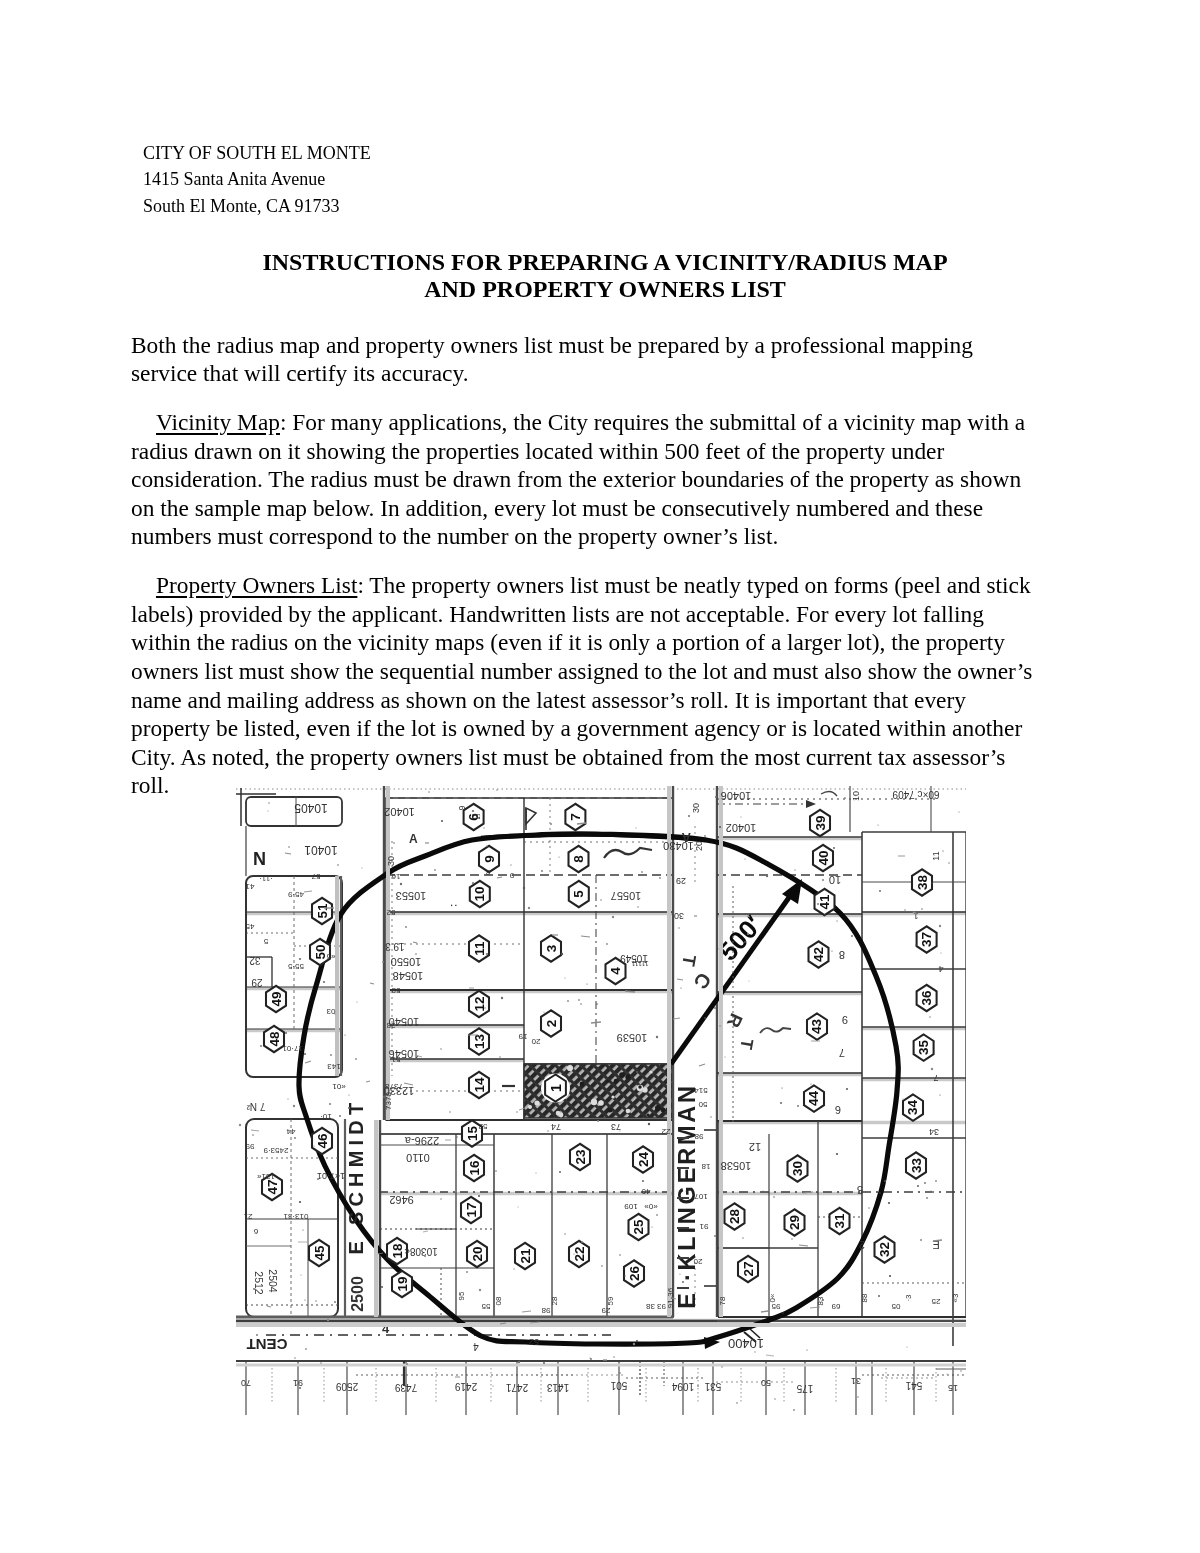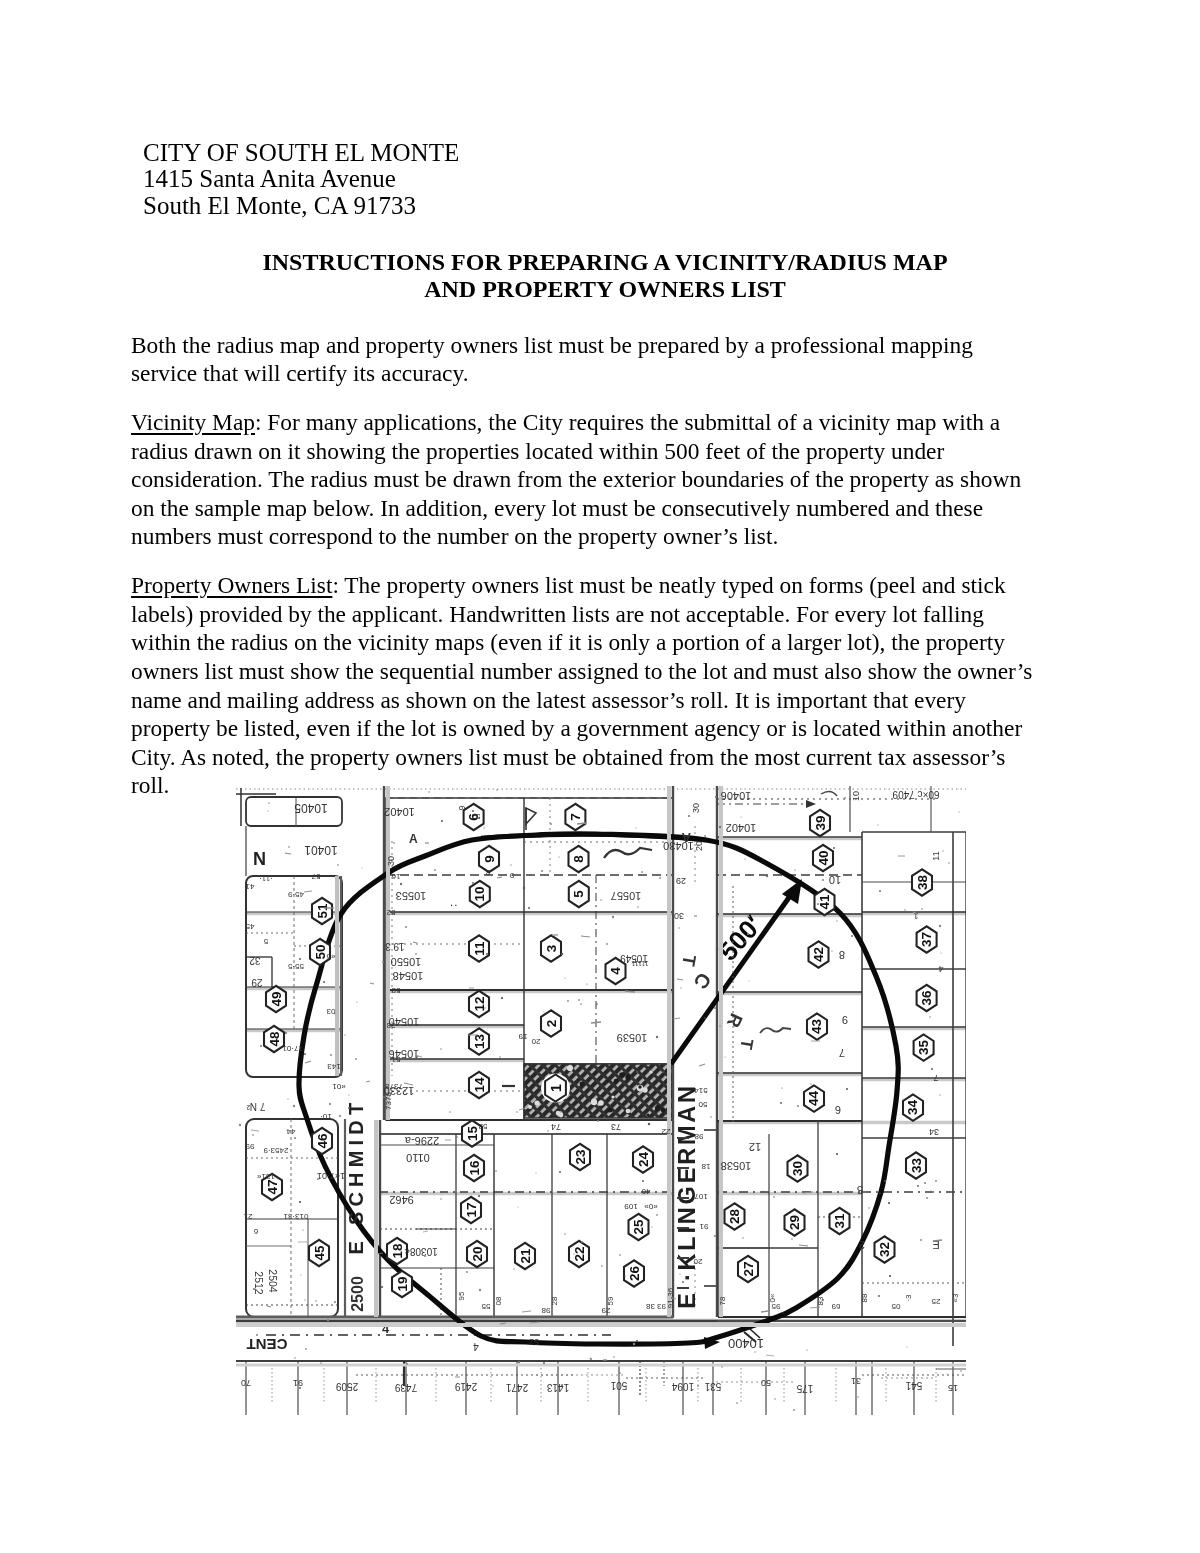--- a/index.html
+++ b/index.html
@@ -1,19 +1,19 @@
 <!DOCTYPE html>
 <html><head><meta charset="utf-8">
 <style>
 html,body{margin:0;padding:0;background:#fff;}
 body{width:1200px;height:1553px;position:relative;font-family:"Liberation Serif",serif;color:#000;}
-.hdr{position:absolute;left:143px;top:139.5px;font-size:25px;line-height:26.9px;white-space:nowrap;}
+.hdr{position:absolute;left:143px;top:139.5px;font-size:18px;line-height:26.9px;white-space:nowrap;}
 .ttl{position:absolute;left:5px;top:249px;width:1200px;text-align:center;font-size:24px;font-weight:bold;line-height:27.4px;}
 .para{position:absolute;left:131px;font-size:23.4px;line-height:28.55px;white-space:nowrap;}
-u{text-decoration:underline;text-underline-offset:3px;}
+u{text-decoration:underline;text-underline-offset:3px;margin-left:25px;}
 </style></head>
 <body>
 <div class="hdr">CITY OF SOUTH EL MONTE<br>1415 Santa Anita Avenue<br>South El Monte, CA 91733</div>
 <div class="ttl">INSTRUCTIONS FOR PREPARING A VICINITY/RADIUS MAP<br>AND PROPERTY OWNERS LIST</div>
 <div class="para" style="top:330.5px">Both the radius map and property owners list must be prepared by a professional mapping<br>service that will certify its accuracy.</div>
 <div class="para" style="top:408.2px"><u>Vicinity Map</u>: For many applications, the City requires the submittal of a vicinity map with a<br>radius drawn on it showing the properties located within 500 feet of the property under<br>consideration. The radius must be drawn from the exterior boundaries of the property as shown<br>on the sample map below. In addition, every lot must be consecutively numbered and these<br>numbers must correspond to the number on the property owner’s list.</div>
 <div class="para" style="top:571.4px"><u>Property Owners List</u>: The property owners list must be neatly typed on forms (peel and stick<br>labels) provided by the applicant. Handwritten lists are not acceptable. For every lot falling<br>within the radius on the vicinity maps (even if it is only a portion of a larger lot), the property<br>owners list must show the sequential number assigned to the lot and must also show the owner’s<br>name and mailing address as shown on the latest assessor’s roll. It is important that every<br>property be listed, even if the lot is owned by a government agency or is located within another<br>City. As noted, the property owners list must be obtained from the most current tax assessor’s<br>roll.</div>
 <svg style="position:absolute;left:236px;top:786px" width="730" height="632" viewBox="0 0 730 632" font-family="Liberation Sans, sans-serif">
 <rect width="730" height="632" fill="#fff"></rect>
 <defs>

